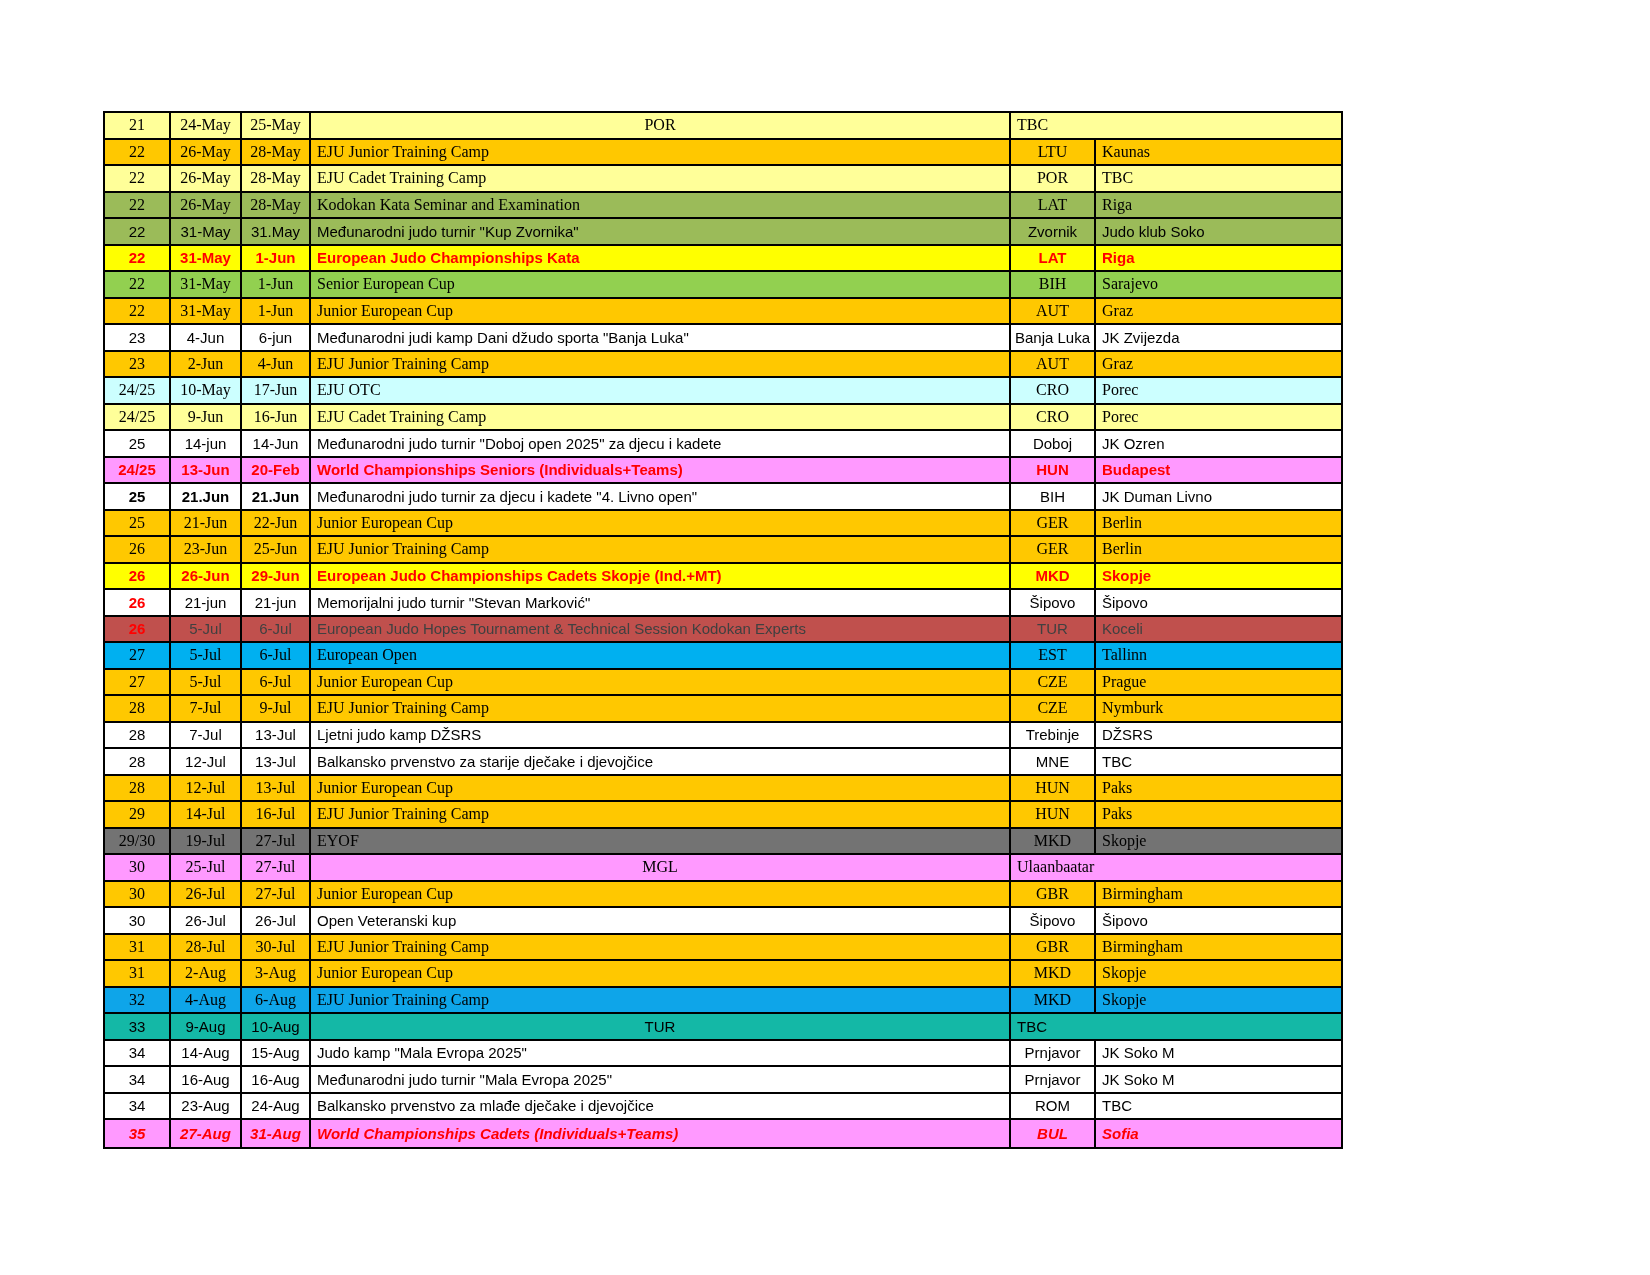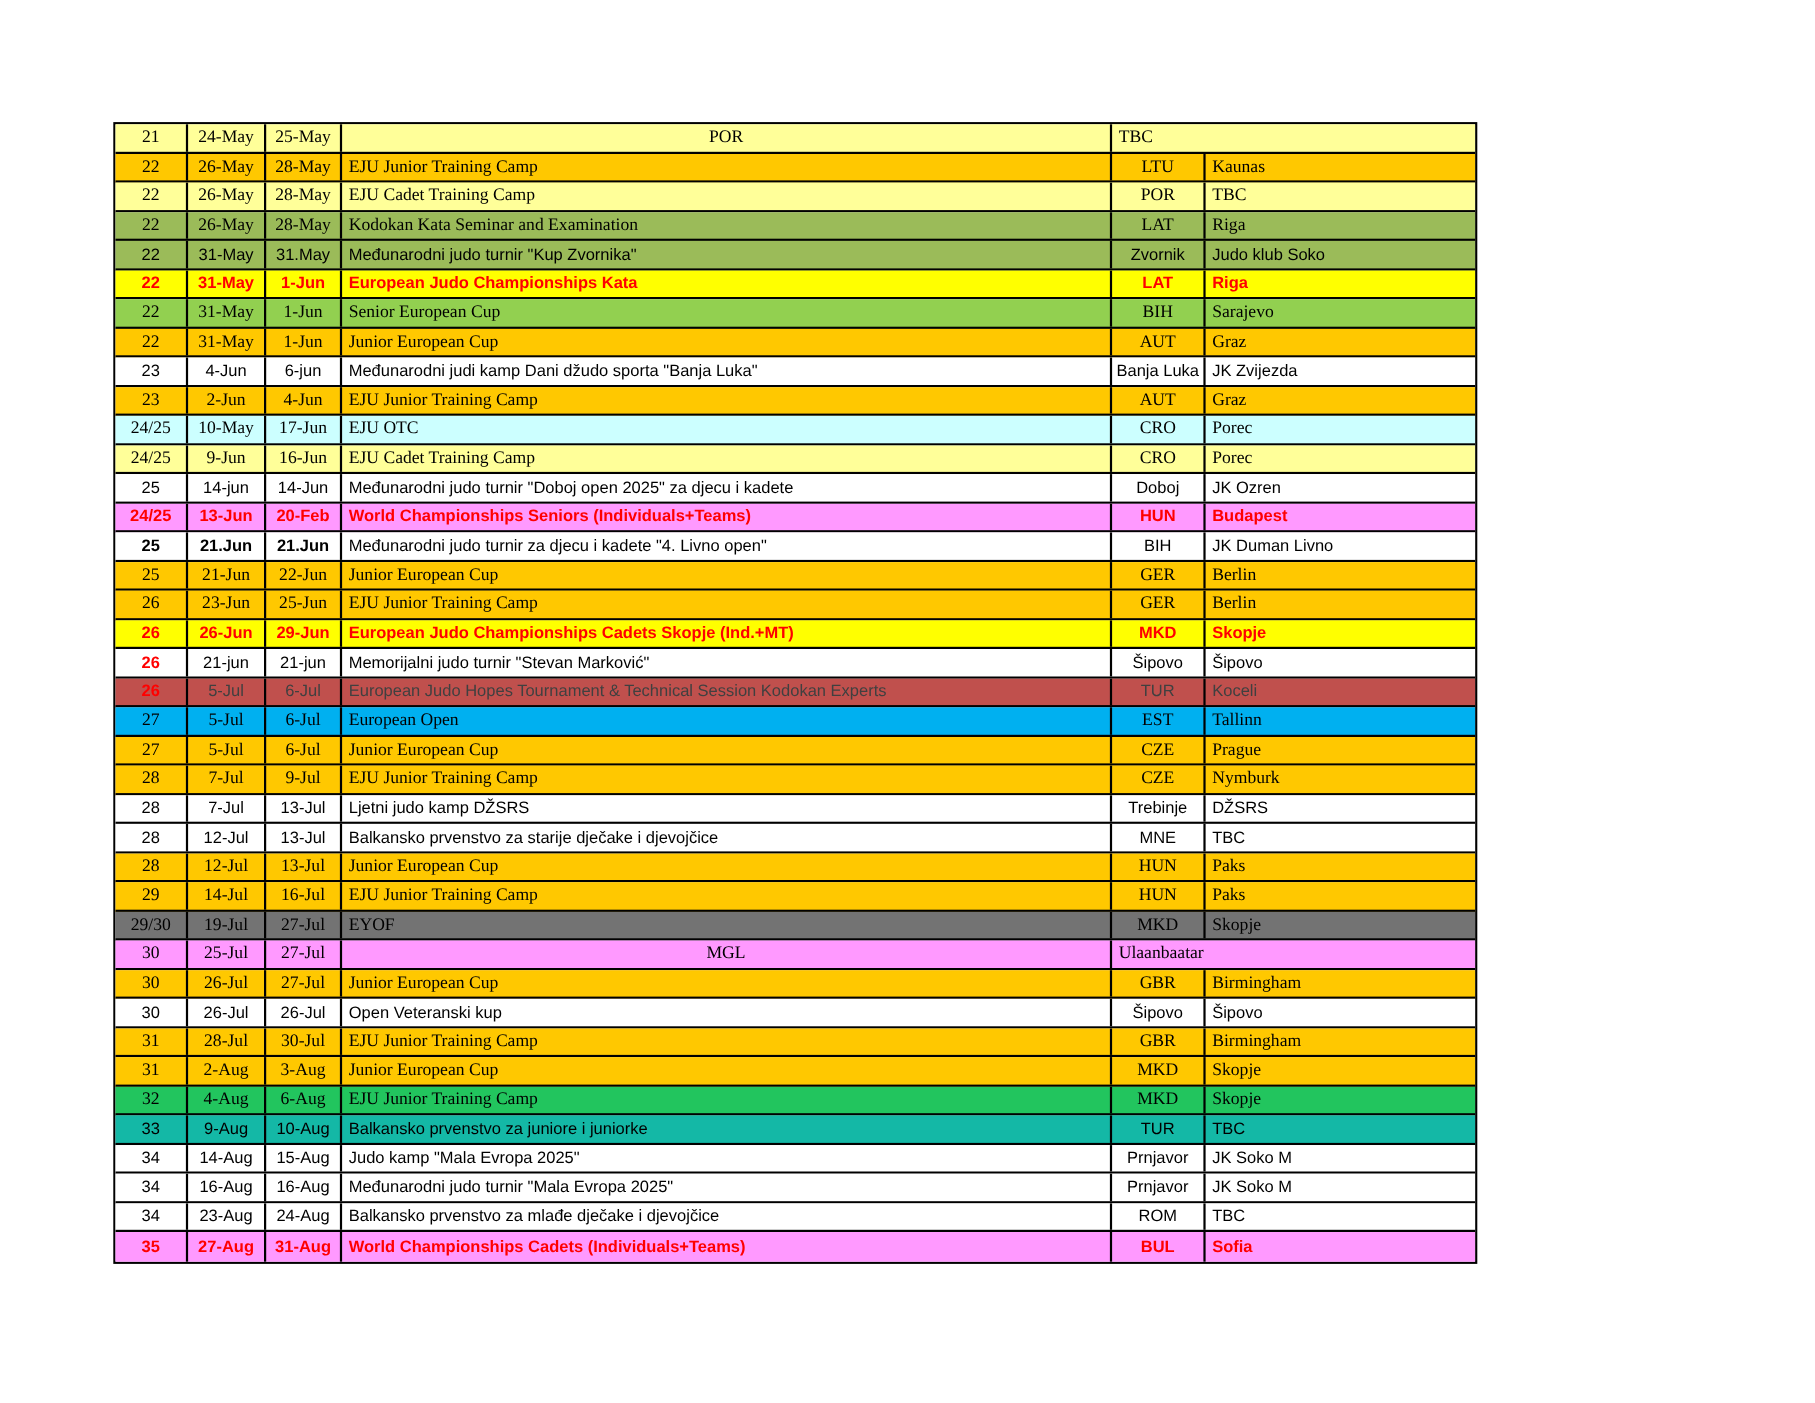--- a/index.html
+++ b/index.html
@@ -310,33 +310,32 @@
       <div class="cell col-city">Birmingham</div>
     </div>
     <div class="row serif style-normal" style="background: rgb(255, 200, 0);">
       <div class="cell col-week">31</div>
       <div class="cell col-start">2-Aug</div>
       <div class="cell col-end">3-Aug</div>
       <div class="cell col-event">Junior European Cup</div>
       <div class="cell col-country">MKD</div>
       <div class="cell col-city">Skopje</div>
     </div>
-    <div class="row serif style-normal" style="background: #22c55e;">
+    <div class="row serif style-normal" style="background: #0ea5e9;">
       <div class="cell col-week">32</div>
       <div class="cell col-start">4-Aug</div>
       <div class="cell col-end">6-Aug</div>
       <div class="cell col-event">EJU Junior Training Camp</div>
       <div class="cell col-country">MKD</div>
       <div class="cell col-city">Skopje</div>
     </div>
     <div class="row sans style-normal" style="background: #14b8a6;">
       <div class="cell col-week">33</div>
       <div class="cell col-start">9-Aug</div>
       <div class="cell col-end">10-Aug</div>
-      <div class="cell col-event">Balkansko prvenstvo za juniore i juniorke</div>
       <div class="cell col-country">TUR</div>
       <div class="cell col-city">TBC</div>
     </div>
     <div class="row sans style-normal" style="background: rgb(255, 255, 255);">
       <div class="cell col-week">34</div>
       <div class="cell col-start">14-Aug</div>
       <div class="cell col-end">15-Aug</div>
       <div class="cell col-event">Judo kamp "Mala Evropa 2025"</div>
       <div class="cell col-country">Prnjavor</div>
       <div class="cell col-city">JK Soko M</div>
@@ -350,21 +349,21 @@
       <div class="cell col-city">JK Soko M</div>
     </div>
     <div class="row sans style-normal" style="background: rgb(255, 255, 255);">
       <div class="cell col-week">34</div>
       <div class="cell col-start">23-Aug</div>
       <div class="cell col-end">24-Aug</div>
       <div class="cell col-event">Balkansko prvenstvo za mlađe dječake i djevojčice</div>
       <div class="cell col-country">ROM</div>
       <div class="cell col-city">TBC</div>
     </div>
-    <div class="row sans style-red-bold" style="background: rgb(255, 153, 255);">
+    <div class="row sans style-red-bold" style="background: rgb(255, 153, 255); font-style: italic;">
       <div class="cell col-week">35</div>
       <div class="cell col-start">27-Aug</div>
       <div class="cell col-end">31-Aug</div>
       <div class="cell col-event">World Championships Cadets (Individuals+Teams)</div>
       <div class="cell col-country">BUL</div>
       <div class="cell col-city">Sofia</div>
     </div>
   </div>
 
 </body></html>

